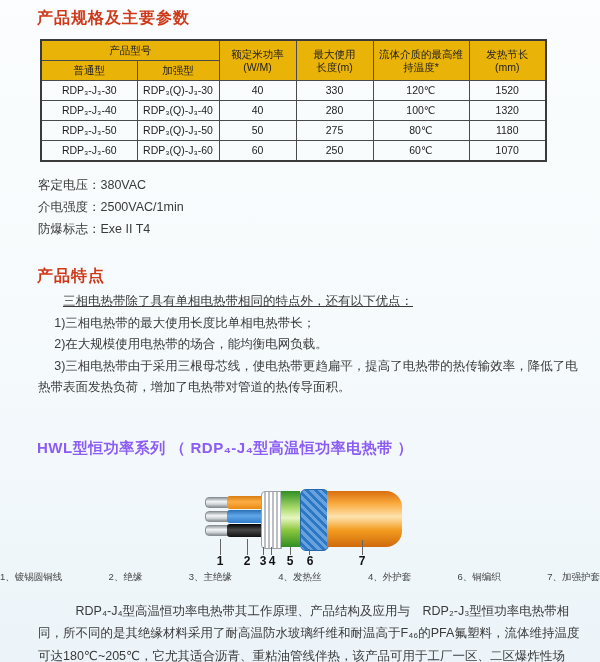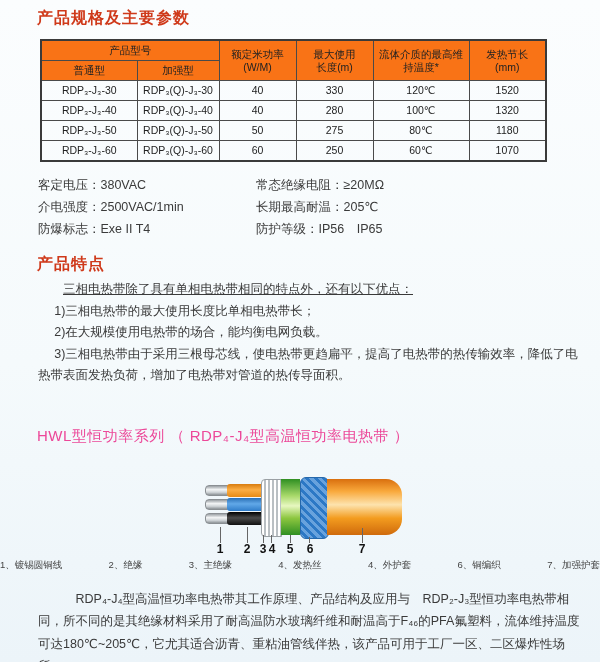--- a/index.html
+++ b/index.html
@@ -12,42 +12,42 @@
   }
   .page{position:relative;width:600px;height:562px;}
 
   
   .red-title{
     color:#cf391a;font-weight:bold;font-size:16px;
     margin:0;padding:8px 0 0 37px;letter-spacing:1px;
   }
   .red-title.small{font-size:16px;padding-top:14px;}
   .blue-title{
-    color:#ec4899;font-weight:normal;font-size:15px;
+    color:#8b5cf6;font-weight:bold;font-size:15px;
     margin:0;padding:40px 2px 0 37px;letter-spacing:0.5px;
   }
 
   
   table.spec{
     border-collapse:collapse;
     margin:10px 0 0 40px;
     font-size:10.5px;color:#222;
     table-layout:fixed;width:505px;
   }
   table.spec th,table.spec td{
     border:1px solid #4a4a4a;
     text-align:center;vertical-align:middle;
     padding:0;height:19px;line-height:13px;
   }
-  table.spec th{background:#f97316;font-weight:normal;}
+  table.spec th{background:#eab308;font-weight:normal;}
   table.spec{border:2px solid #3a3a3a;}
 
   
   .specs{
-    display:flex;margin:12px 0 0 38px;font-size:12.5px;color:#3a3a3a;
+    display:flex;margin:12px 0 12px 38px;font-size:12.5px;color:#3a3a3a;
   }
   .specs .col{display:flex;flex-direction:column;}
   .specs .col.left{width:218px;}
   .specs .col div{line-height:22px;}
 
   
   .features{margin:4px 15px 0 38px;font-size:12.5px;color:#3a3a3a;}
   .features p{margin:0;line-height:21.5px;}
   .indent2{text-indent:2em;text-decoration:underline;}
   .indent1{text-indent:1.3em;}
@@ -186,25 +186,20 @@
       </tr>
     </tbody>
   </table>
 
   <div class="specs">
     <div class="col left">
       <div>客定电压：380VAC</div>
       <div>介电强度：2500VAC/1min</div>
       <div>防爆标志：Exe II T4</div>
     </div>
-    <div class="col">
-      <div>常态绝缘电阻：≥20MΩ</div>
-      <div>长期最高耐温：205℃</div>
-      <div>防护等级：IP56　IP65</div>
-    </div>
   </div>
 
   <h2 class="red-title small">产品特点</h2>
 
   <div class="features">
     <p class="indent2">三相电热带除了具有单相电热带相同的特点外，还有以下优点：</p>
     <p class="indent1">1)三相电热带的最大使用长度比单相电热带长；</p>
     <p class="indent1">2)在大规模使用电热带的场合，能均衡电网负载。</p>
     <p class="indent1">3)三相电热带由于采用三根母芯线，使电热带更趋扁平，提高了电热带的热传输效率，降低了电热带表面发热负荷，增加了电热带对管道的热传导面积。</p>
   </div>

